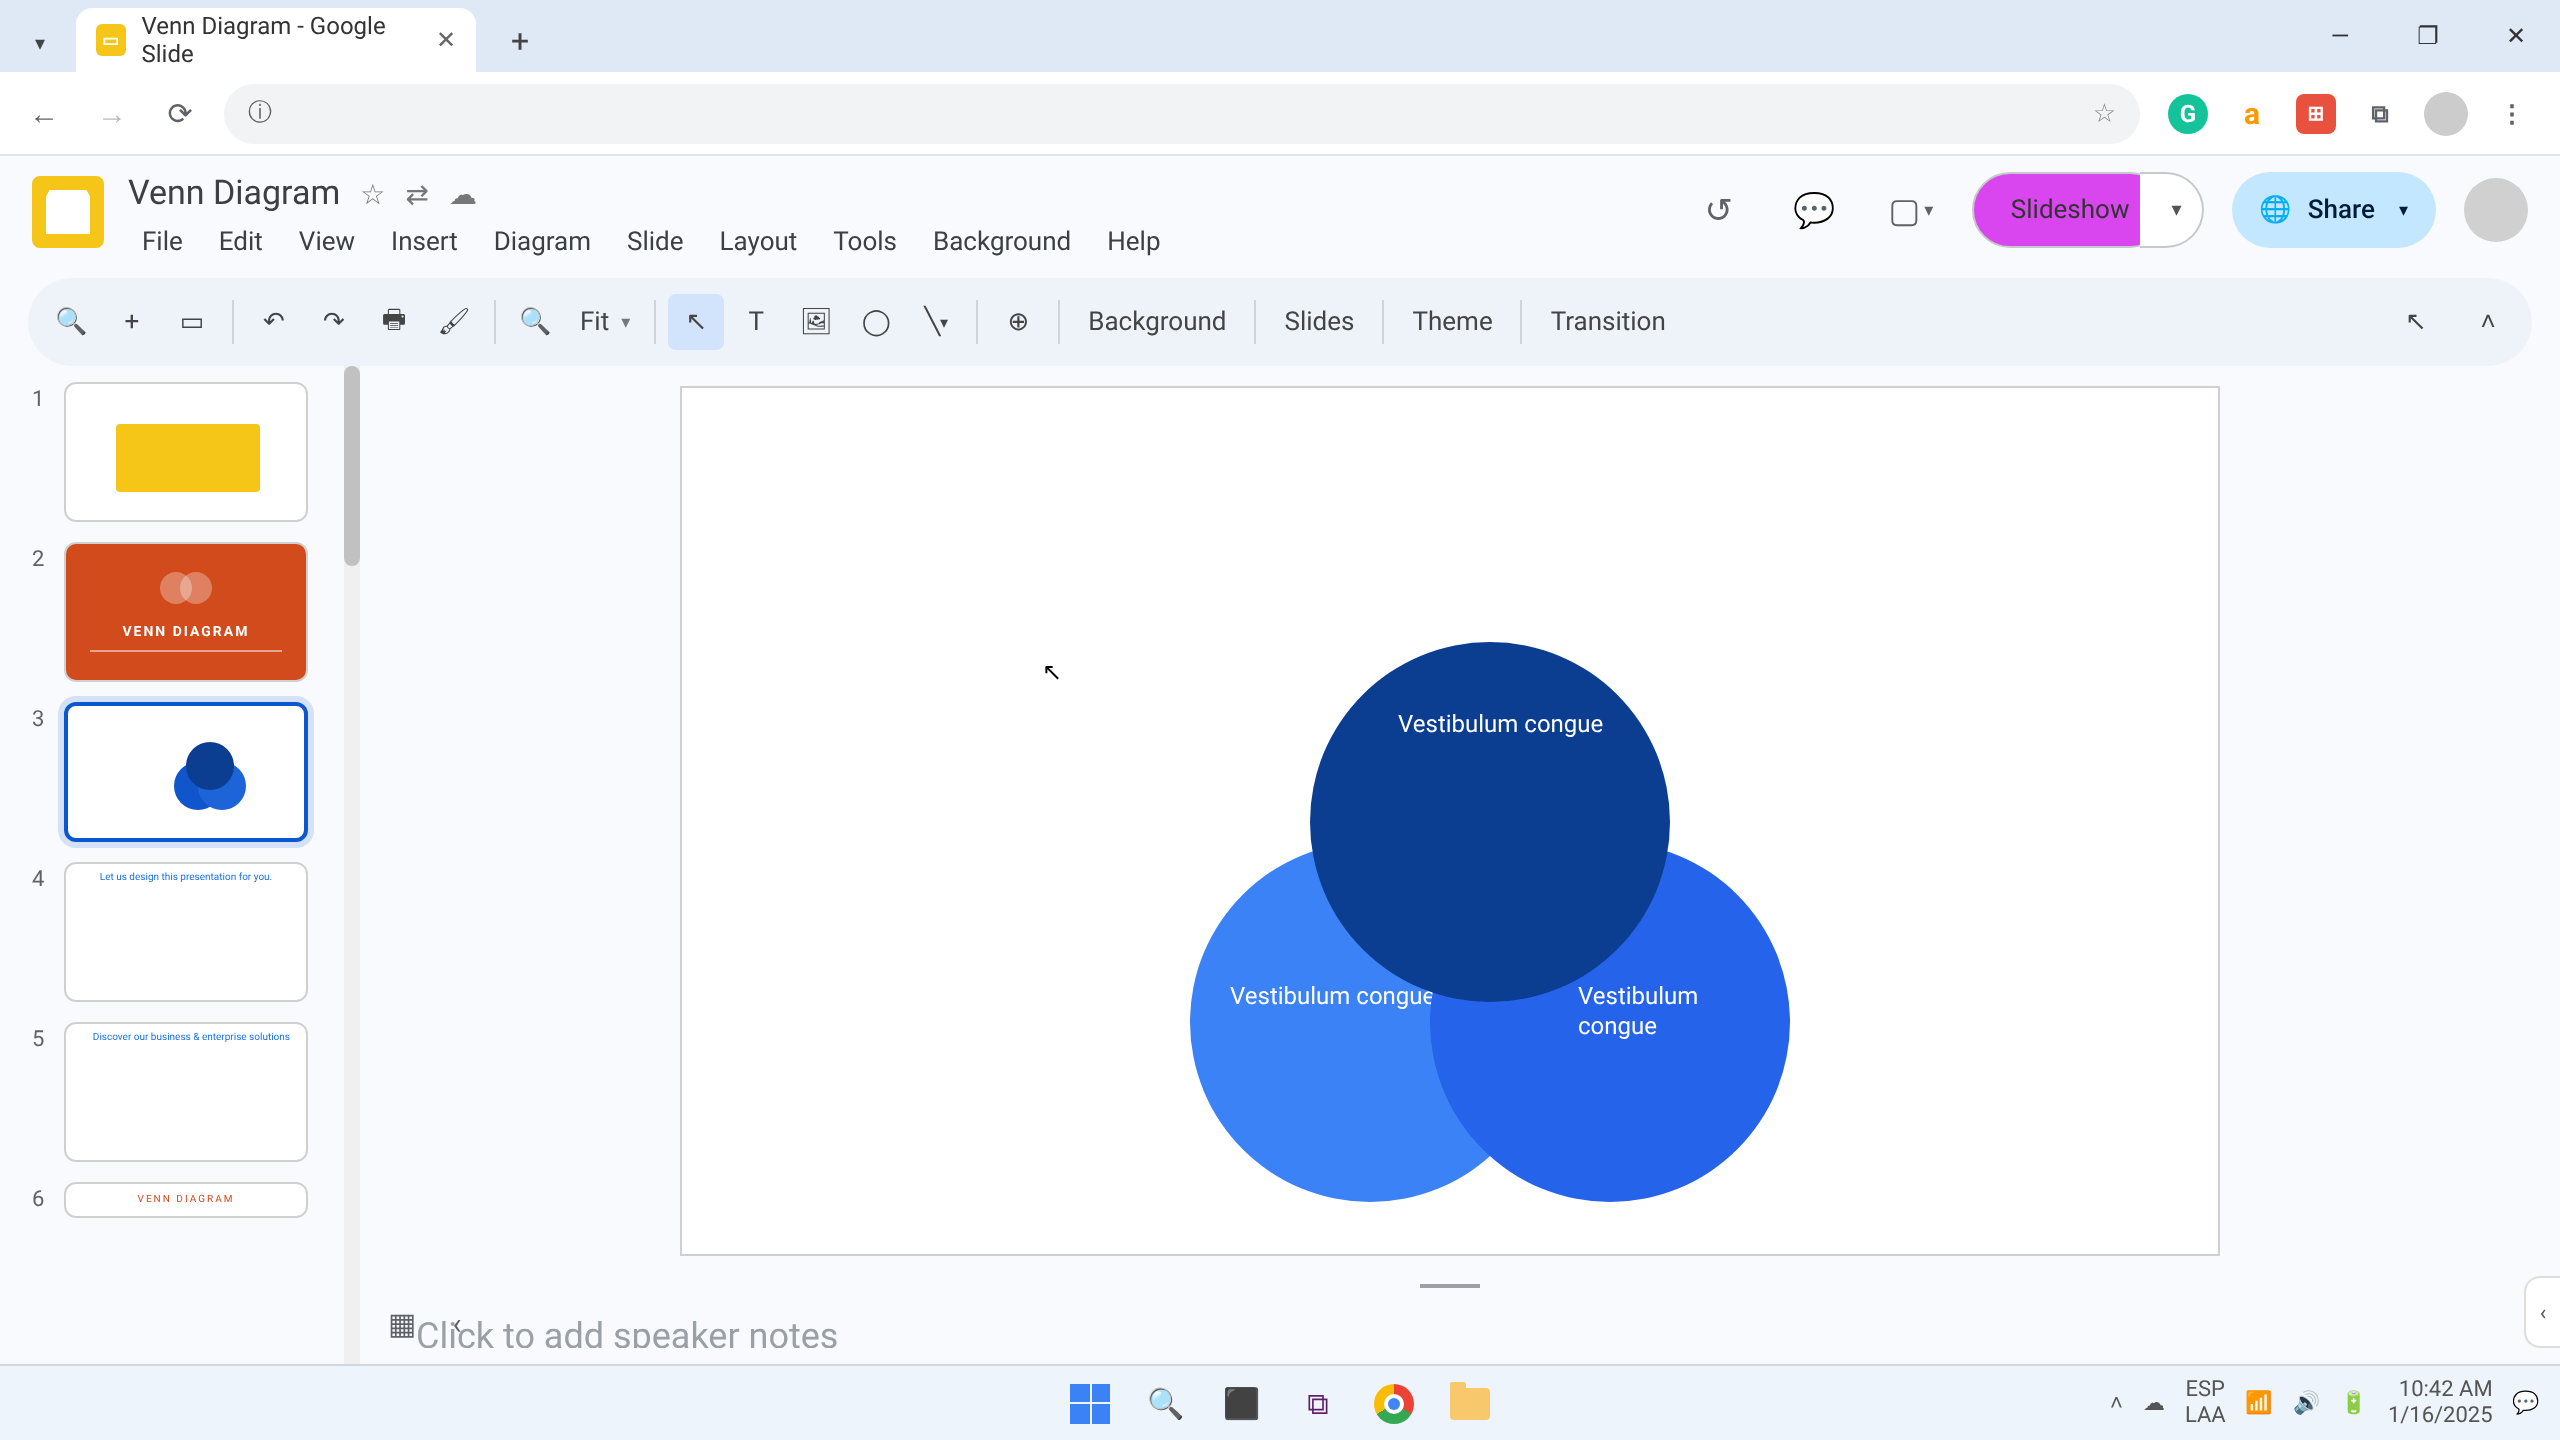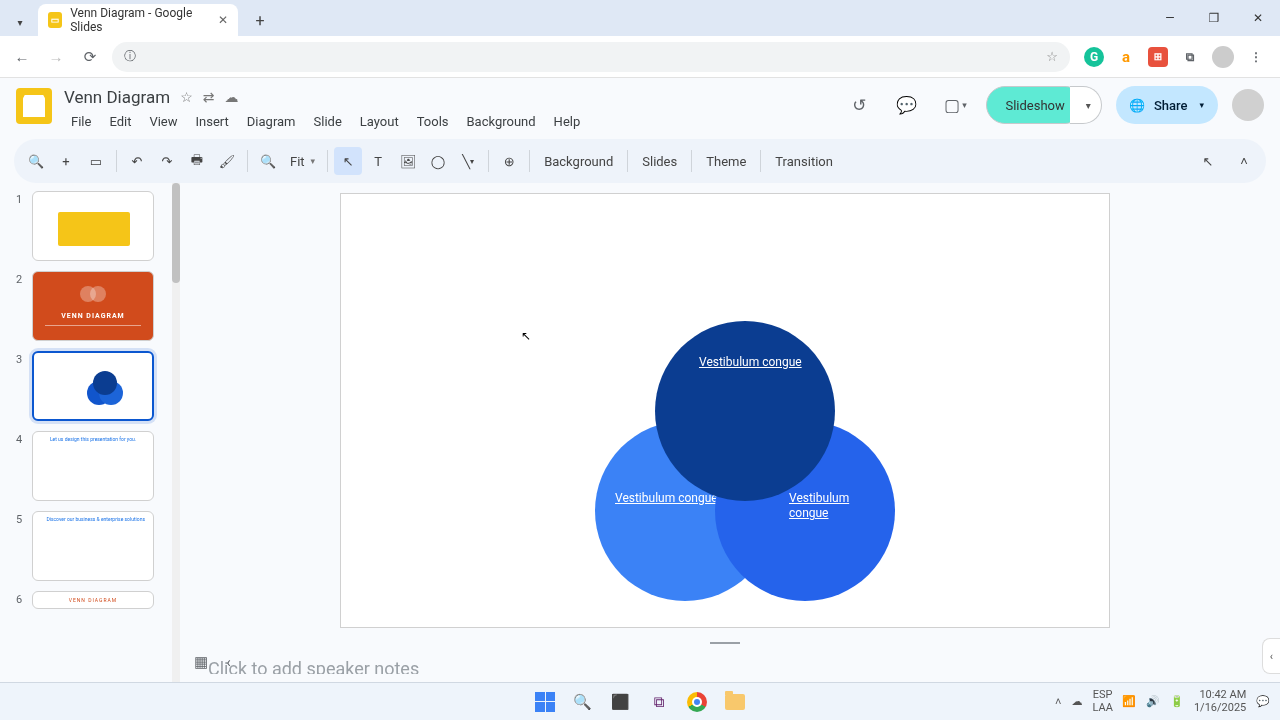--- a/index.html
+++ b/index.html
@@ -30,21 +30,21 @@
   .logo { width:36px; height:36px; background:#f5c518; border-radius:4px; position:relative; margin-right:12px; margin-top:2px;}
   .logo::after{content:""; position:absolute; inset:7px; background:#fff; clip-path:polygon(8% 0,92% 0,100% 15%,100% 100%,0 100%,0 15%);}
   .title-area { display:flex; flex-direction:column; }
   .title-row { display:flex; align-items:center; gap:10px; height:22px;}
   .title-row .doc-title { font-size:17px; color:#3c4043; }
   .title-row .tico { color:#777; font-size:14px;}
   .menu-row { display:flex; gap:4px; margin-top:2px;}
   .menu-row .mitem { font-size:13px; color:#3c4043; padding:4px 7px; border-radius:4px;}
   .header-right { margin-left:auto; display:flex; align-items:center; gap:14px;}
   .hr-ico { width:34px; height:34px; display:flex; align-items:center; justify-content:center; color:#5f6368; font-size:17px;}
-  .slideshow-btn { height:38px; padding:0 18px; border:1px solid #c6c9cc; border-radius:20px; background:#5eead4; display:flex; align-items:center; font-size:13px; color:#333;}
+  .slideshow-btn { height:38px; padding:0 18px; border:1px solid #c6c9cc; border-radius:20px; background:#d946ef; display:flex; align-items:center; font-size:13px; color:#333;}
   .slideshow-drop { height:38px; width:32px; border:1px solid #c6c9cc; border-left:none; border-radius:0 20px 20px 0; margin-left:-14px; background:#fff; display:flex; align-items:center; justify-content:center; color:#555; font-size:10px; padding-left:6px;}
   .share-btn { height:38px; padding:0 14px; background:#c3e7ff; border-radius:20px; display:flex; align-items:center; gap:8px; font-size:13px; color:#001d35; font-weight:500;}
   .share-btn .drop { font-size:9px; color:#001d35; margin-left:4px;}
   .avatar-md { width:32px; height:32px; border-radius:50%; background:#d0d0d0;}
 
   
   .toolbar { height:44px; margin:6px 14px 0 14px; background:#eef3fa; border-radius:22px; display:flex; align-items:center; padding:0 8px; gap:2px; font-size:13px; color:#444;}
   .toolbar .tb { min-width:28px; height:28px; display:flex; align-items:center; justify-content:center; border-radius:4px; padding:0 4px;}
   .toolbar .sel { background:#d2e3fc; }
   .toolbar .sep { width:1px; height:22px; background:#cfd4da; margin:0 4px;}
@@ -76,21 +76,21 @@
   .thumb.t4, .thumb.t5 { padding:4px;}
   .thumb .tiny-title{ font-size:5px; color:#1a73e8; text-align:center;}
   .thumb.t6 { height:18px; }
   .thumb.t6 .tiny-title{ font-size:5px; color:#d14b1c; text-align:center; padding-top:5px; letter-spacing:1px;}
   .thumb.t1 { background:#fff; }
   .thumb.t1 .y{position:absolute;left:25px;top:20px;width:72px;height:34px;background:#f5c518;border-radius:2px;}
 
   .canvas-wrap { flex:1; display:flex; flex-direction:column; align-items:center; padding:10px 20px 0 10px; position:relative;}
   .canvas { width:770px; height:435px; background:#fff; border:1px solid #d0d0d0; position:relative;}
   .venn { position:absolute; left:50%; top:50%; transform:translate(-50%,-55%);}
-  .circle { position:absolute; width:180px; height:180px; border-radius:50%; mix-blend-mode:normal; color:#fff; font-size:12px; padding:40px 24px; line-height:1.3;text-decoration:underline;}
+  .circle { position:absolute; width:180px; height:180px; border-radius:50%; mix-blend-mode:normal; color:#fff; font-size:12px; padding:40px 24px; line-height:1.3;}
   .c-left { background:#3b82f6; left:-130px; top:10px;}
   .c-right { background:#2563eb; left:-10px; top:10px;}
   .c-top { background:#0b3d91; left:-70px; top:-90px;}
   .circle .lbl{ display:block;}
   .c-left .lbl{ margin-top:30px; margin-left:-4px;}
   .c-right .lbl{ margin-top:30px; margin-left:50px;}
   .c-top .lbl{ margin-top:-6px; margin-left:20px;}
   .cursor-spot{ position:absolute; left:180px; top:135px; width:10px; height:14px; color:#000; font-size:12px;}
   .canvas-handle{ width:30px; height:1px; border-top:2px solid #9aa0a6; margin-top:14px;}
   .notes { height:16px; color:#9aa0a6; font-size:18px; align-self:flex-start; margin-left:18px; margin-top:14px; overflow:hidden;}
@@ -115,21 +115,21 @@
   .lang { text-align:center; line-height:1.1;}
 </style>
 </head>
 <body>
 
 <div class="browser-chrome">
   <div class="tab-strip">
     <div class="drop">▾</div>
     <div class="tab">
       <span class="favicon">▭</span>
-      <span>Venn Diagram - Google Slides</span>
+      <span>Venn Diagram - Google Slide</span>
       <span class="close">✕</span>
     </div>
     <div class="new-tab">+</div>
     <div class="win-controls">
       <div>—</div>
       <div>❐</div>
       <div>✕</div>
     </div>
   </div>
   <div class="addr-bar">

